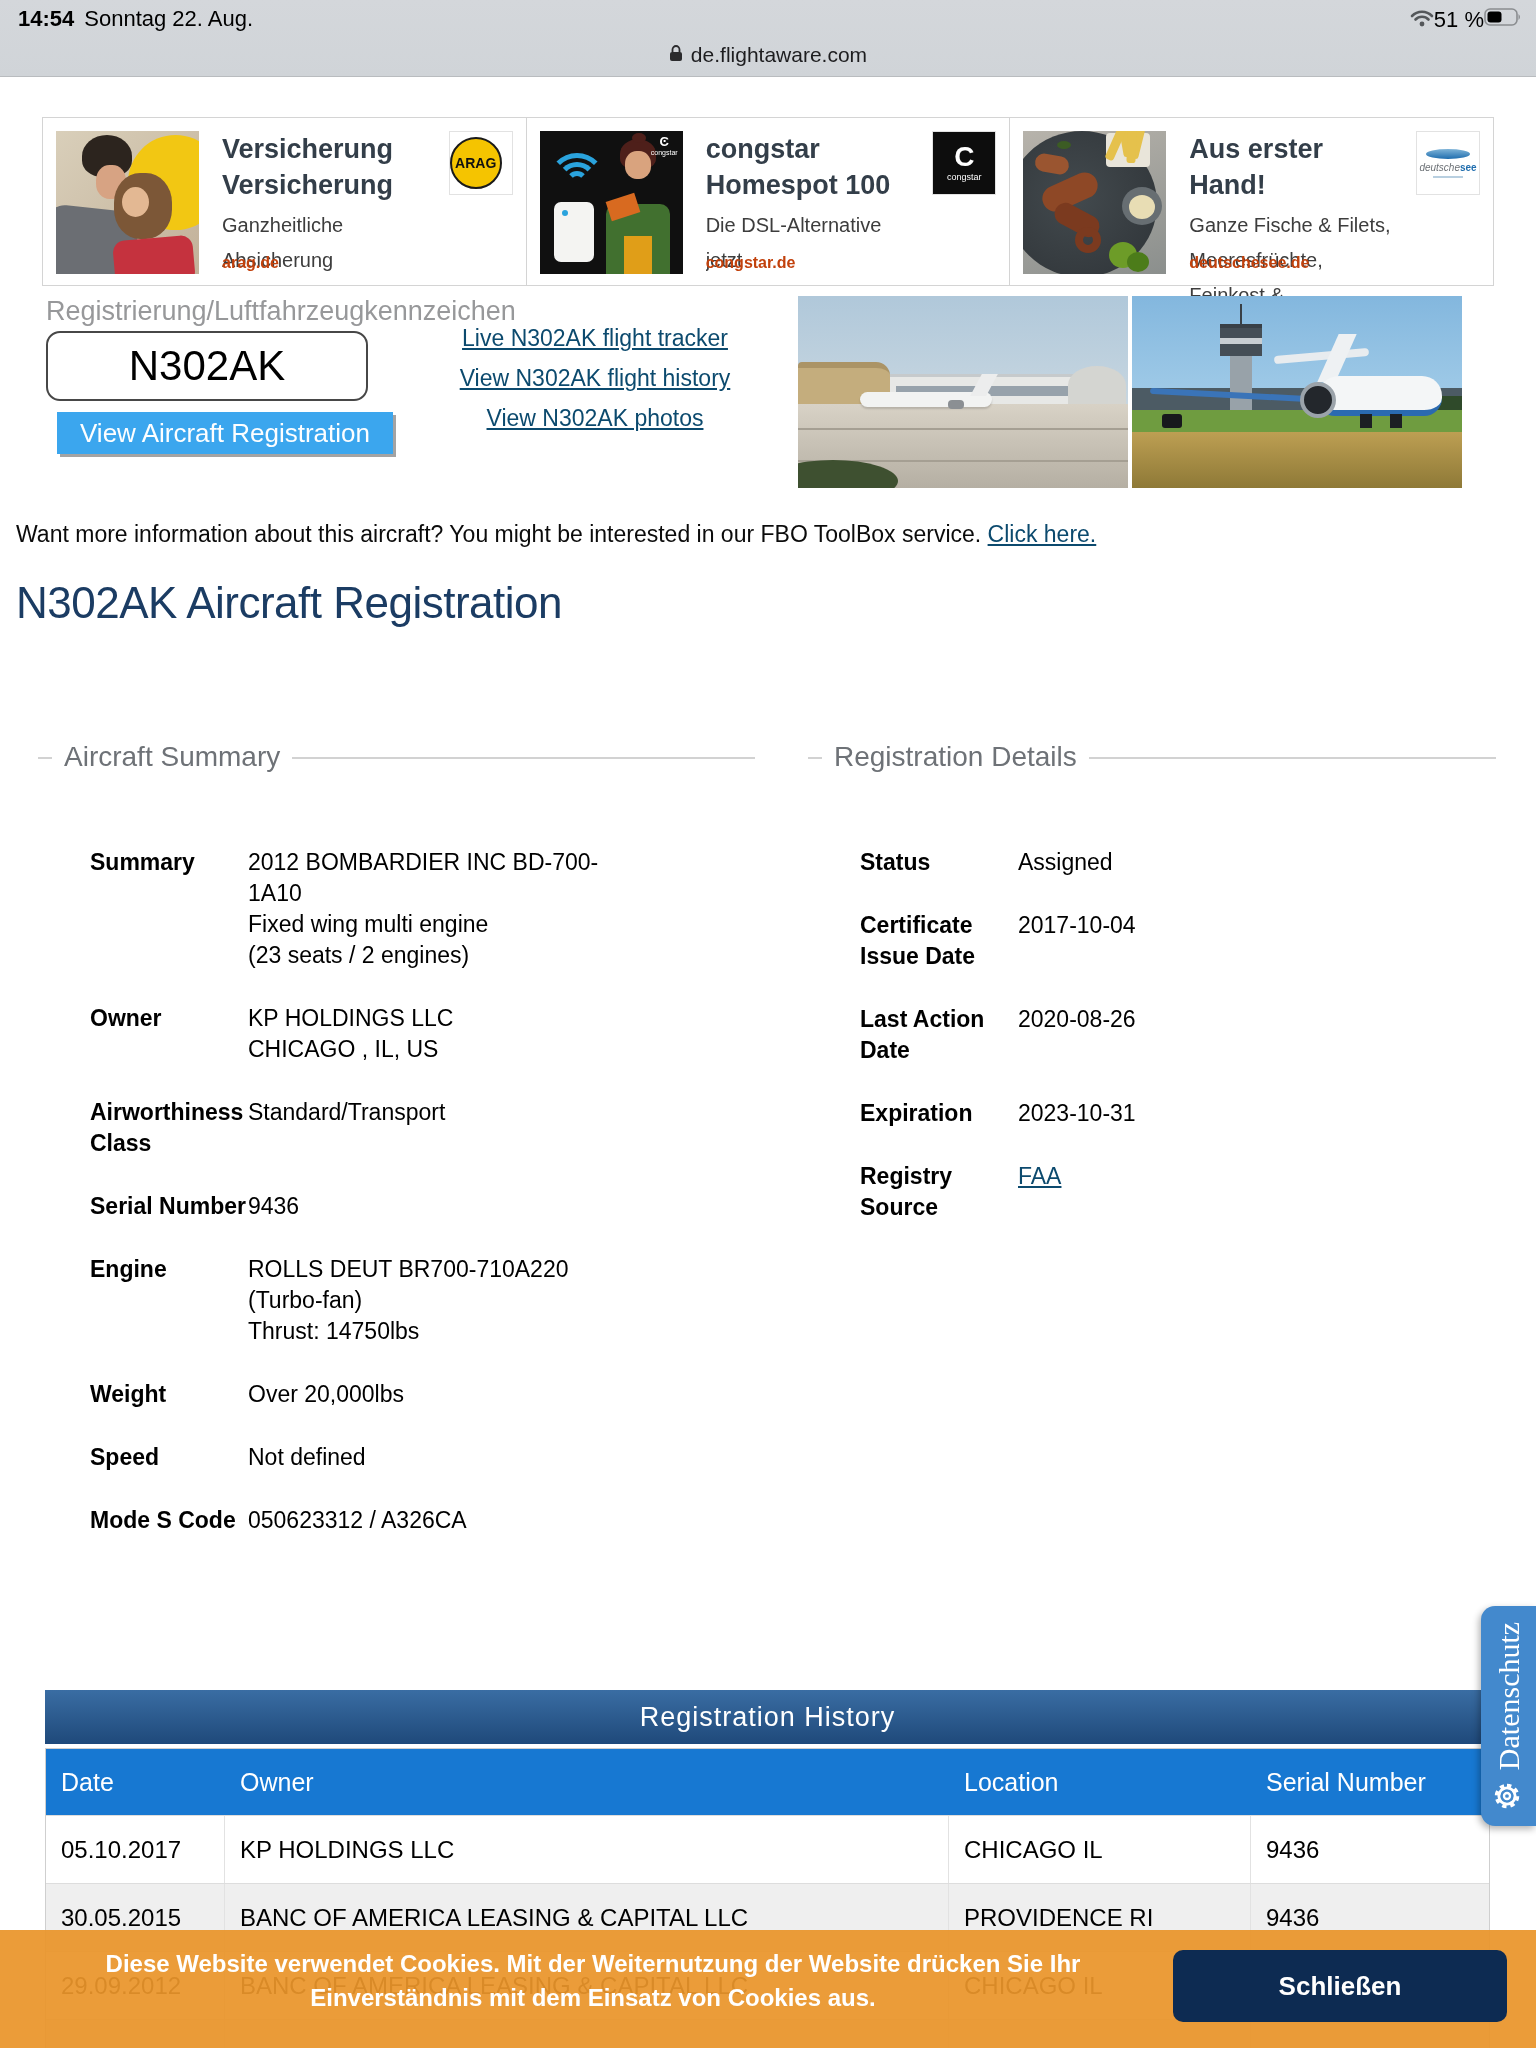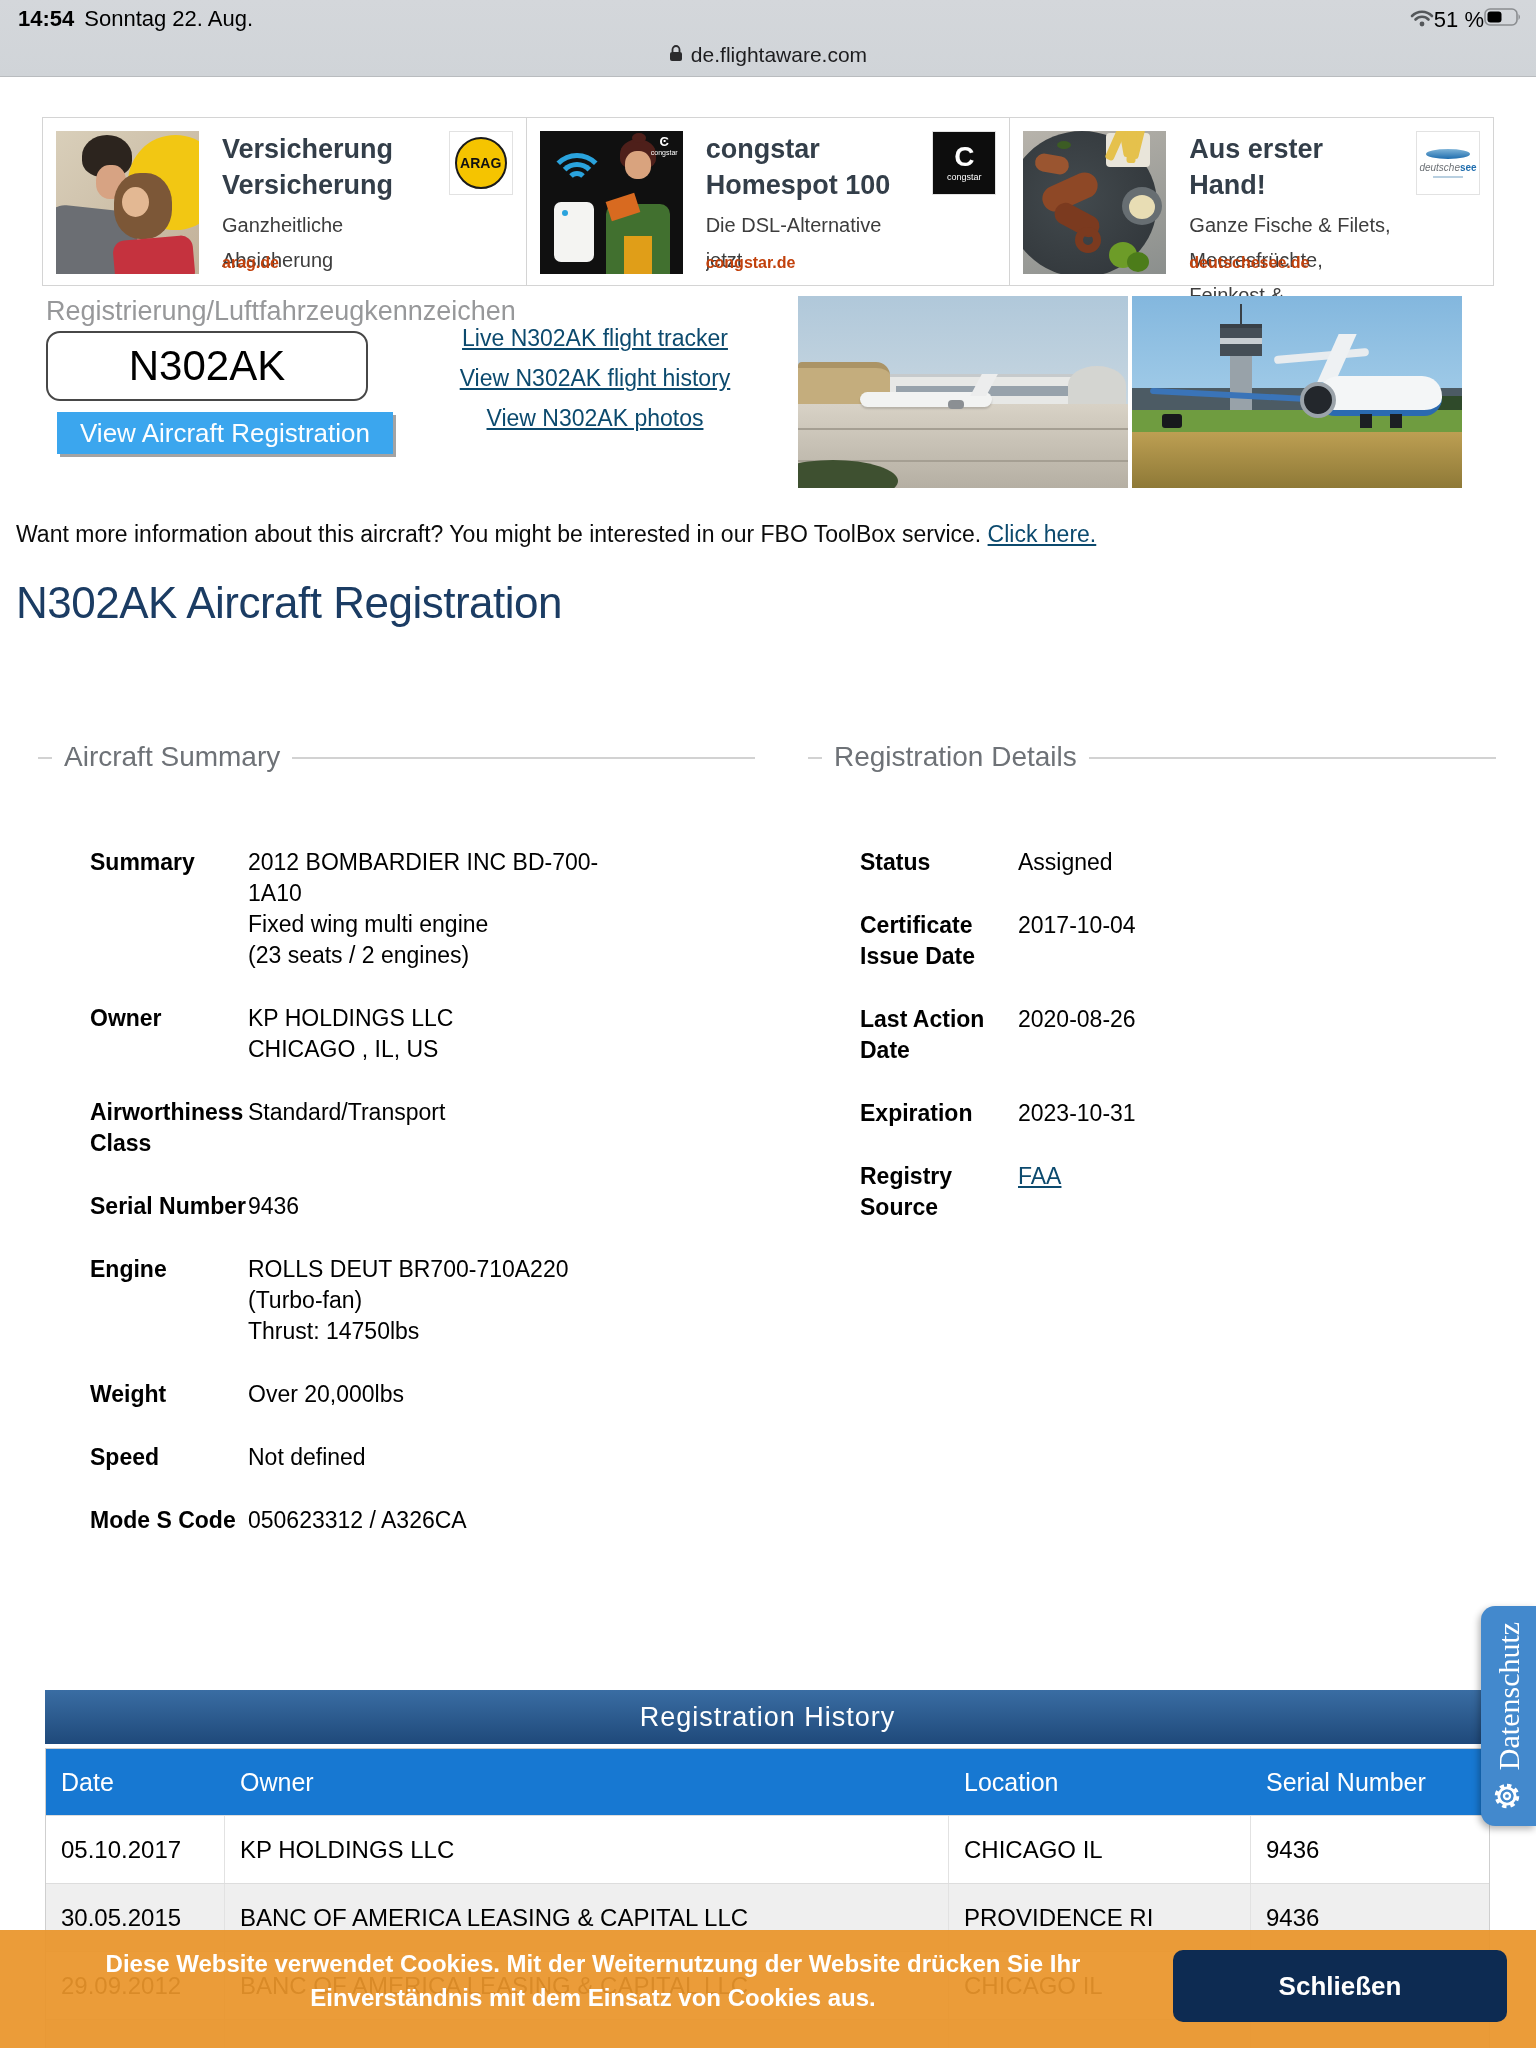--- a/index.html
+++ b/index.html
@@ -31,21 +31,21 @@
   .ad { flex:1 1 0; position:relative; padding:13px; }
   .ad + .ad { border-left:1px solid #d4d4d4; }
   .ad-img { position:absolute; left:13px; top:13px; width:143px; height:143px; overflow:hidden; }
   .ad-body { margin-left:166px; margin-right:78px; }
   .ad-title { font-size:27px; font-weight:700; color:#333e49; line-height:36px; }
   .ad-desc { font-size:20px; color:#3d3d3d; line-height:35px; margin-top:5px; overflow:hidden; }
   .ad-desc.clip { height:72px; }
   .ad-domain { position:absolute; left:179px; bottom:13px; font-size:16px; font-weight:700; color:#c2410c; }
   .ad-logo {
     position:absolute; right:13px; top:13px; width:64px; height:64px;
-    border:1px solid #e2e2e2; background:#fff; display:flex; align-items:center; justify-content:center;
+    border:1px solid #e2e2e2; background:#fff; display:flex; align-items:center; justify-content:flex-start;
   }
   
   .s1 { background:linear-gradient(135deg,#d9cfba,#c2b199); }
   .s1 .balloon { position:absolute; right:-24px; top:4px; width:95px; height:95px; border-radius:50%; background:#f2c713; }
   .s1 .m-hair { position:absolute; left:26px; top:4px; width:50px; height:42px; border-radius:50% 50% 40% 40%; background:#2c241e; }
   .s1 .m-face { position:absolute; left:40px; top:34px; width:30px; height:34px; border-radius:45%; background:#d7a383; }
   .s1 .coat { position:absolute; left:-12px; bottom:-16px; width:92px; height:82px; border-radius:18px; background:#6b6e73; transform:rotate(6deg); }
   .s1 .w-hair { position:absolute; left:58px; top:42px; width:58px; height:66px; border-radius:45%; background:#7c5737; }
   .s1 .w-face { position:absolute; left:66px; top:56px; width:27px; height:30px; border-radius:50%; background:#e3b893; }
   .s1 .w-top { position:absolute; left:58px; bottom:-12px; width:80px; height:48px; border-radius:12px; background:#c5323e; transform:rotate(-5deg); }

